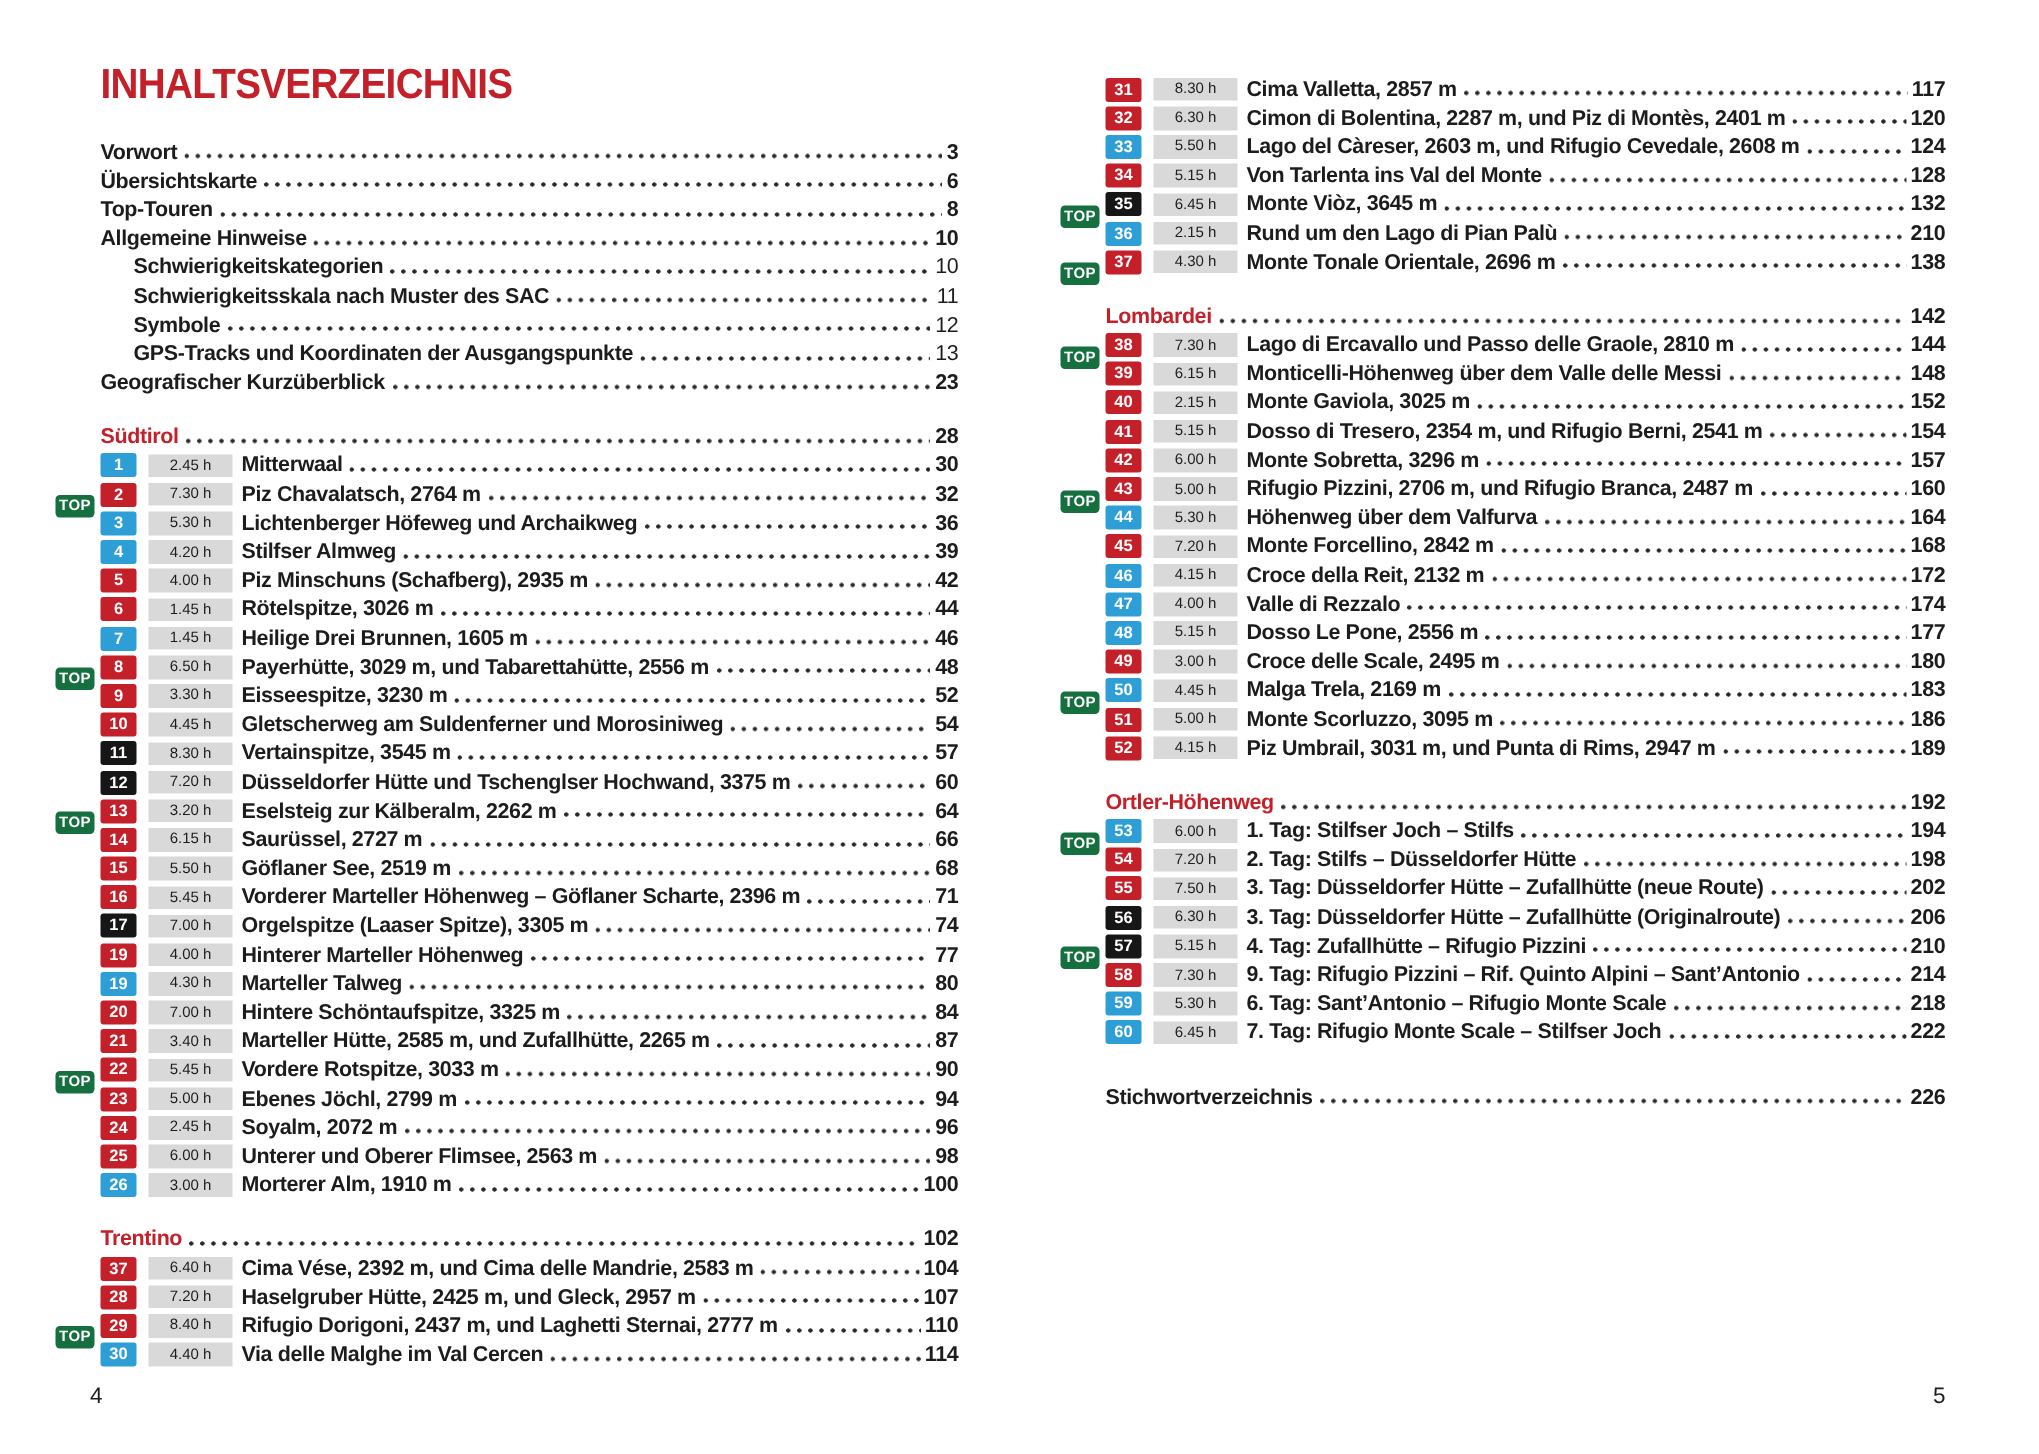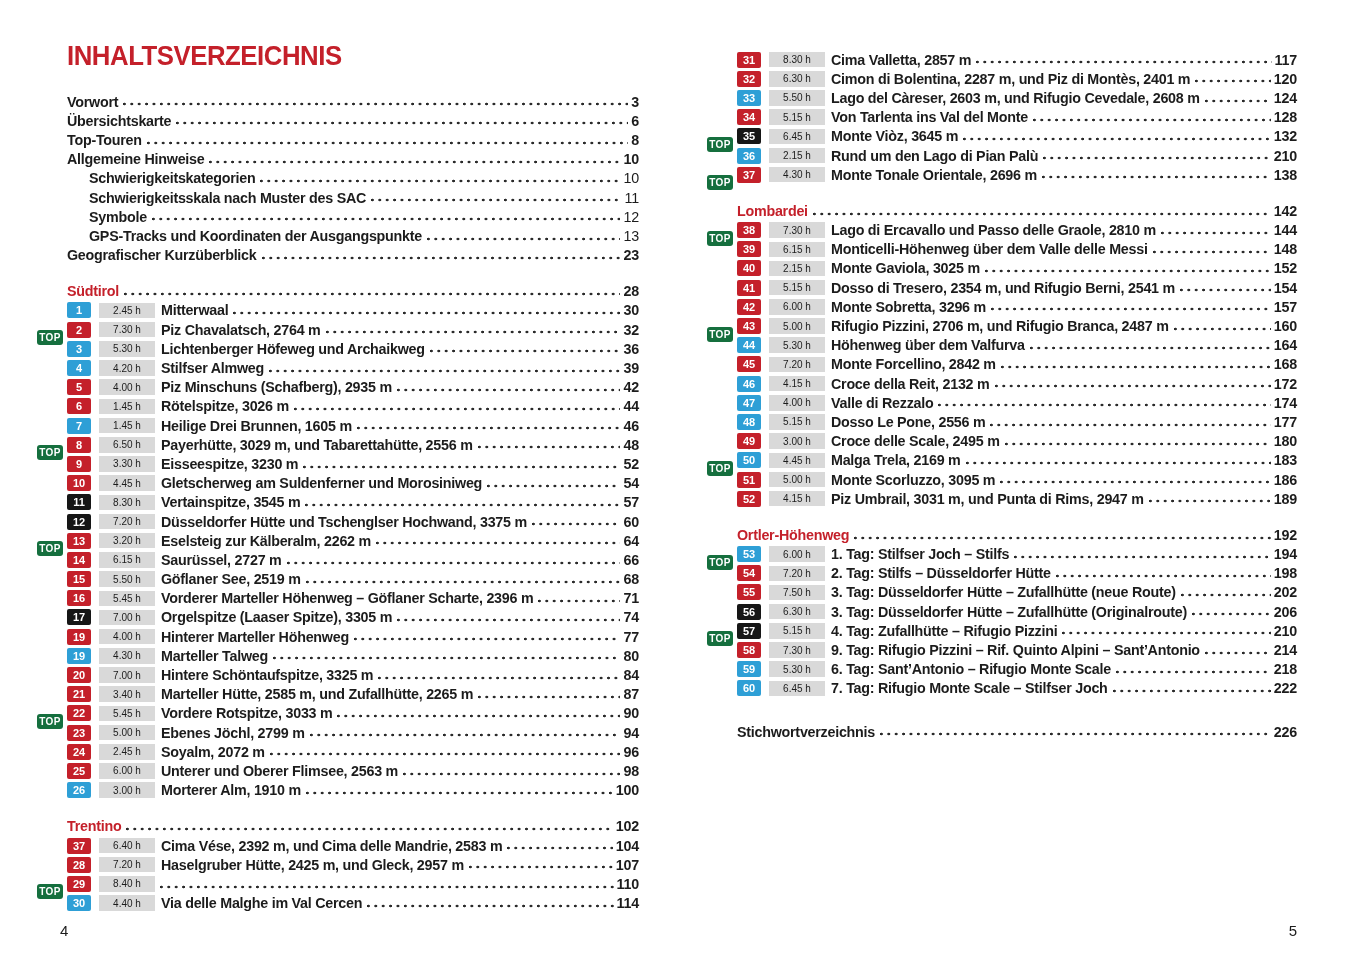--- a/index.html
+++ b/index.html
@@ -358,20 +358,21 @@
         <span class="label">Haselgruber Hütte, 2425 m, und Gleck, 2957 m</span>
         <span class="leader"></span>
         <span class="pg">107</span>
       </div>
       <div class="row tour">
         <span class="badge-slot">
           <span class="top-badge">TOP</span>
         </span>
         <span class="num moderate">29</span>
         <span class="time">8.40 h</span>
+        <span class="label">Rifugio Dorigoni, 2437 m, und Laghetti Sternai, 2777 m</span>
         <span class="leader"></span>
         <span class="pg">110</span>
       </div>
       <div class="row tour">
         <span class="badge-slot"></span>
         <span class="num easy">30</span>
         <span class="time">4.40 h</span>
         <span class="label">Via delle Malghe im Val Cercen</span>
         <span class="leader"></span>
         <span class="pg">114</span>

